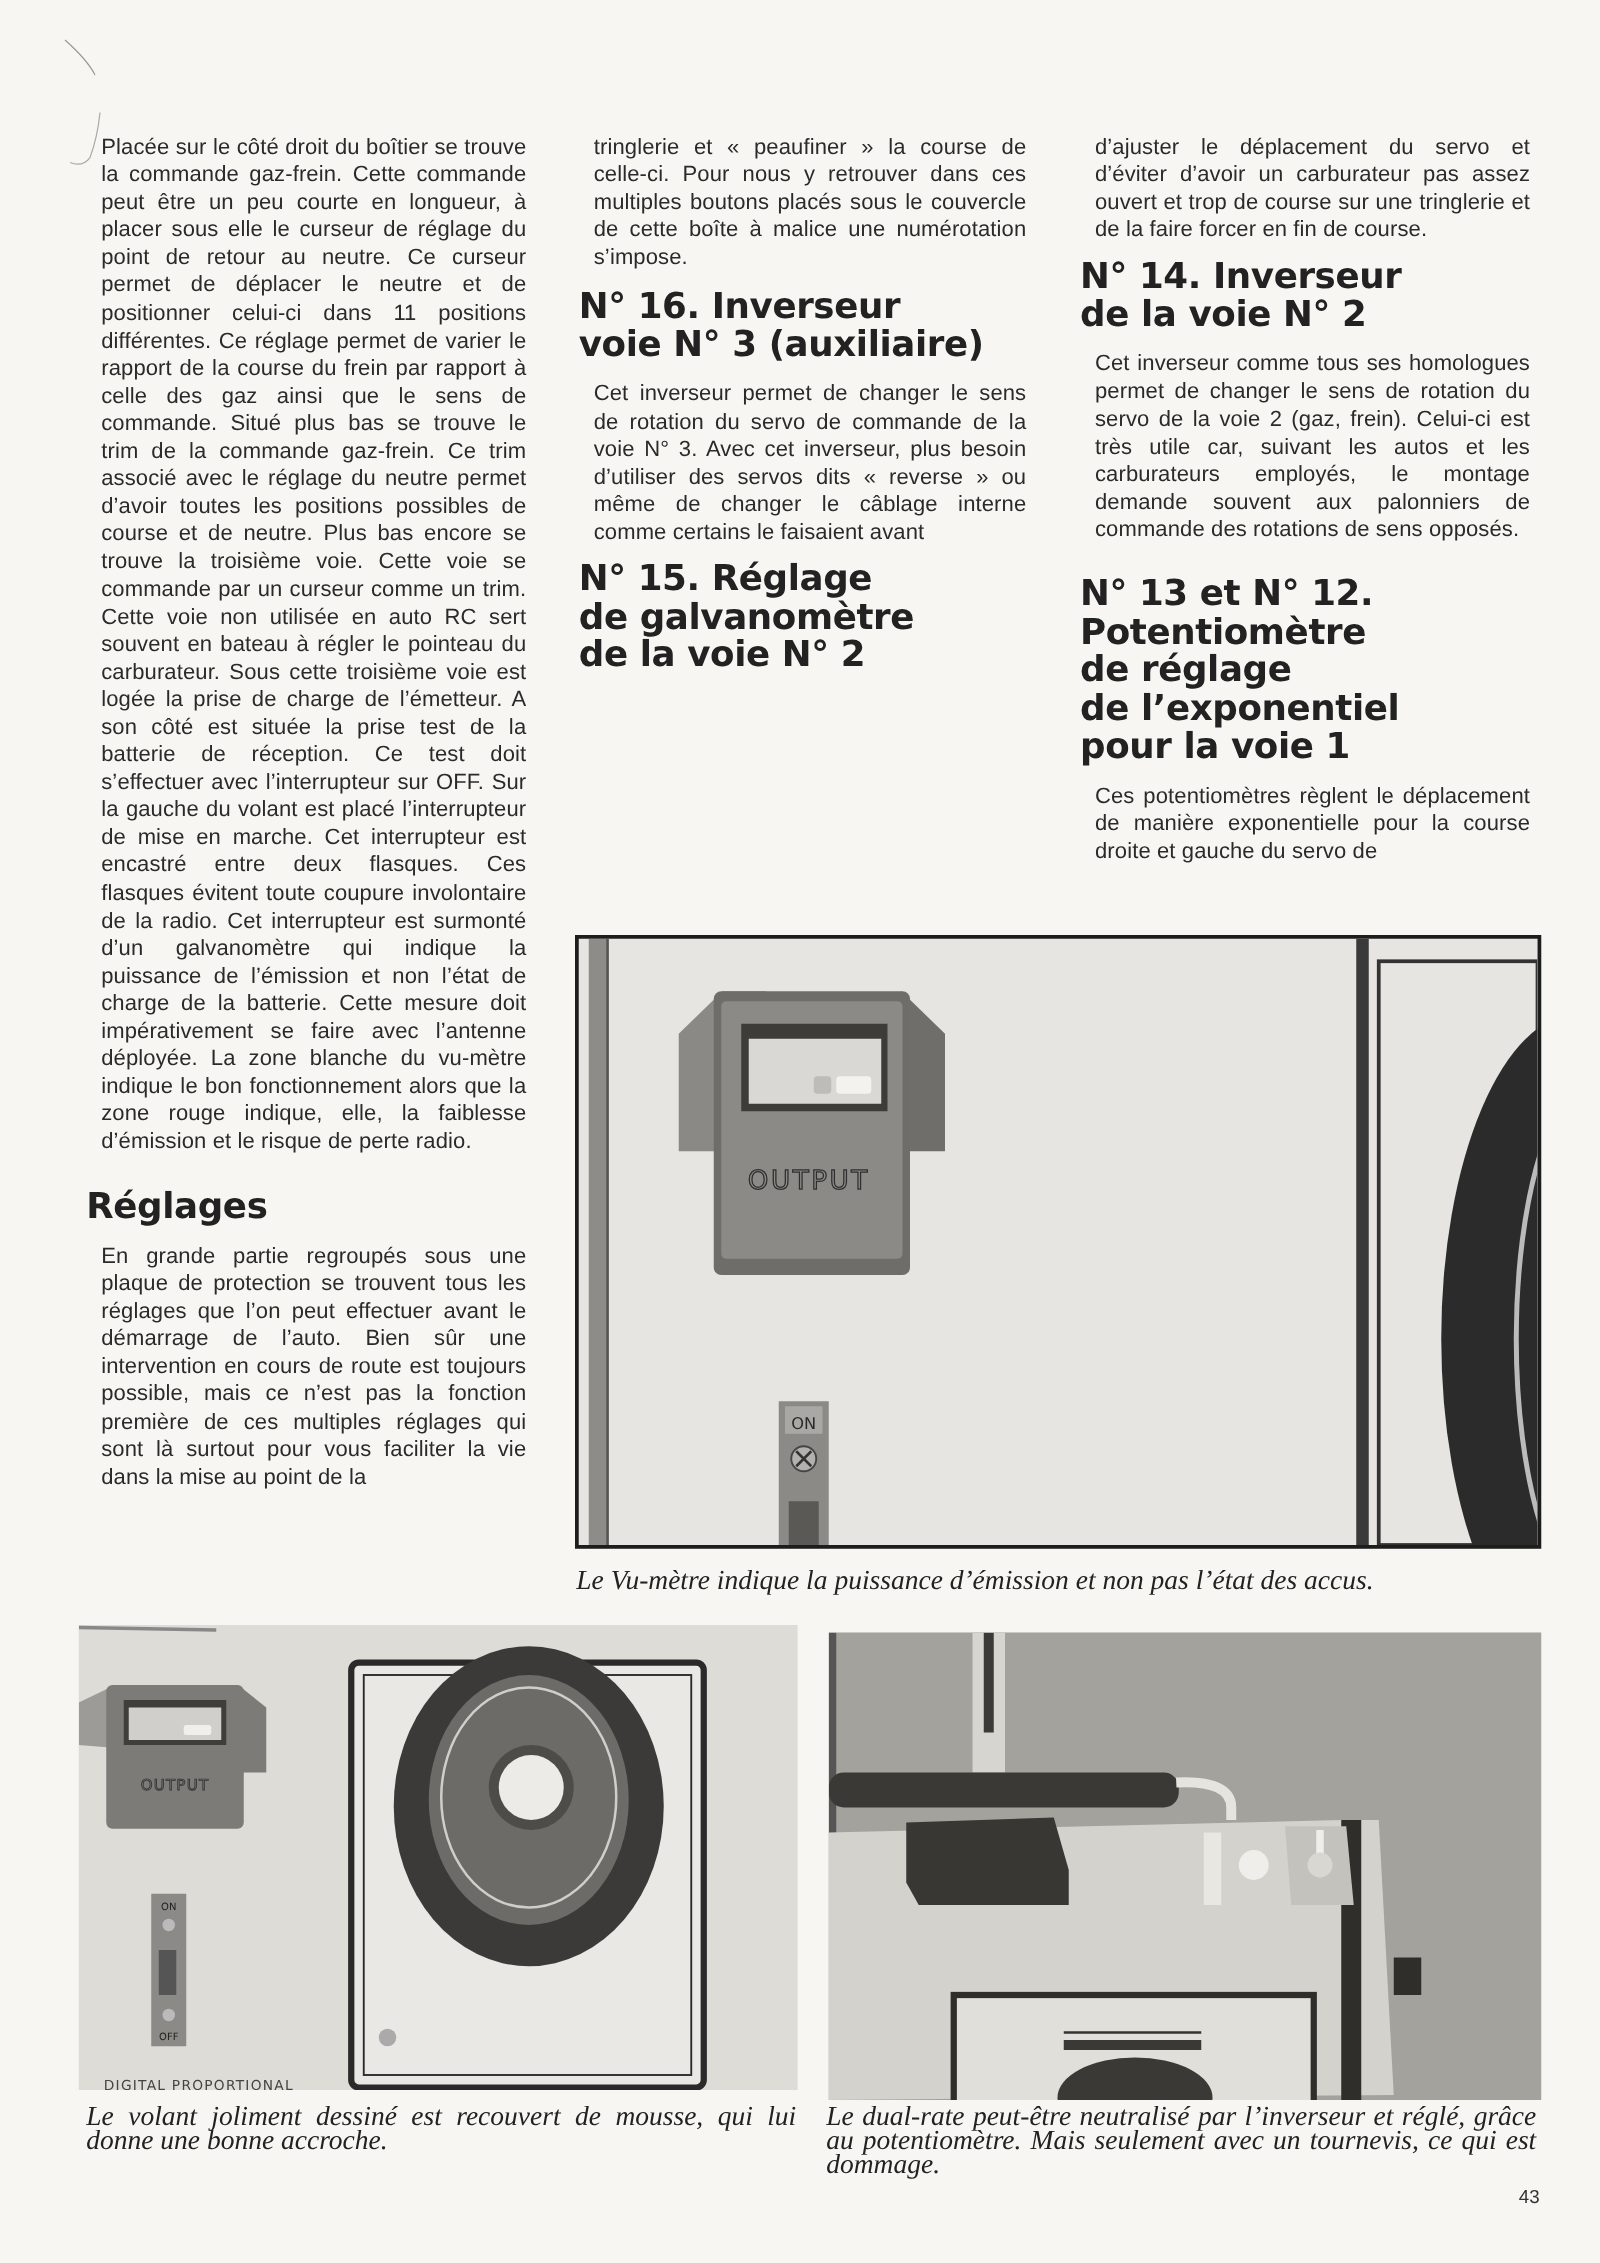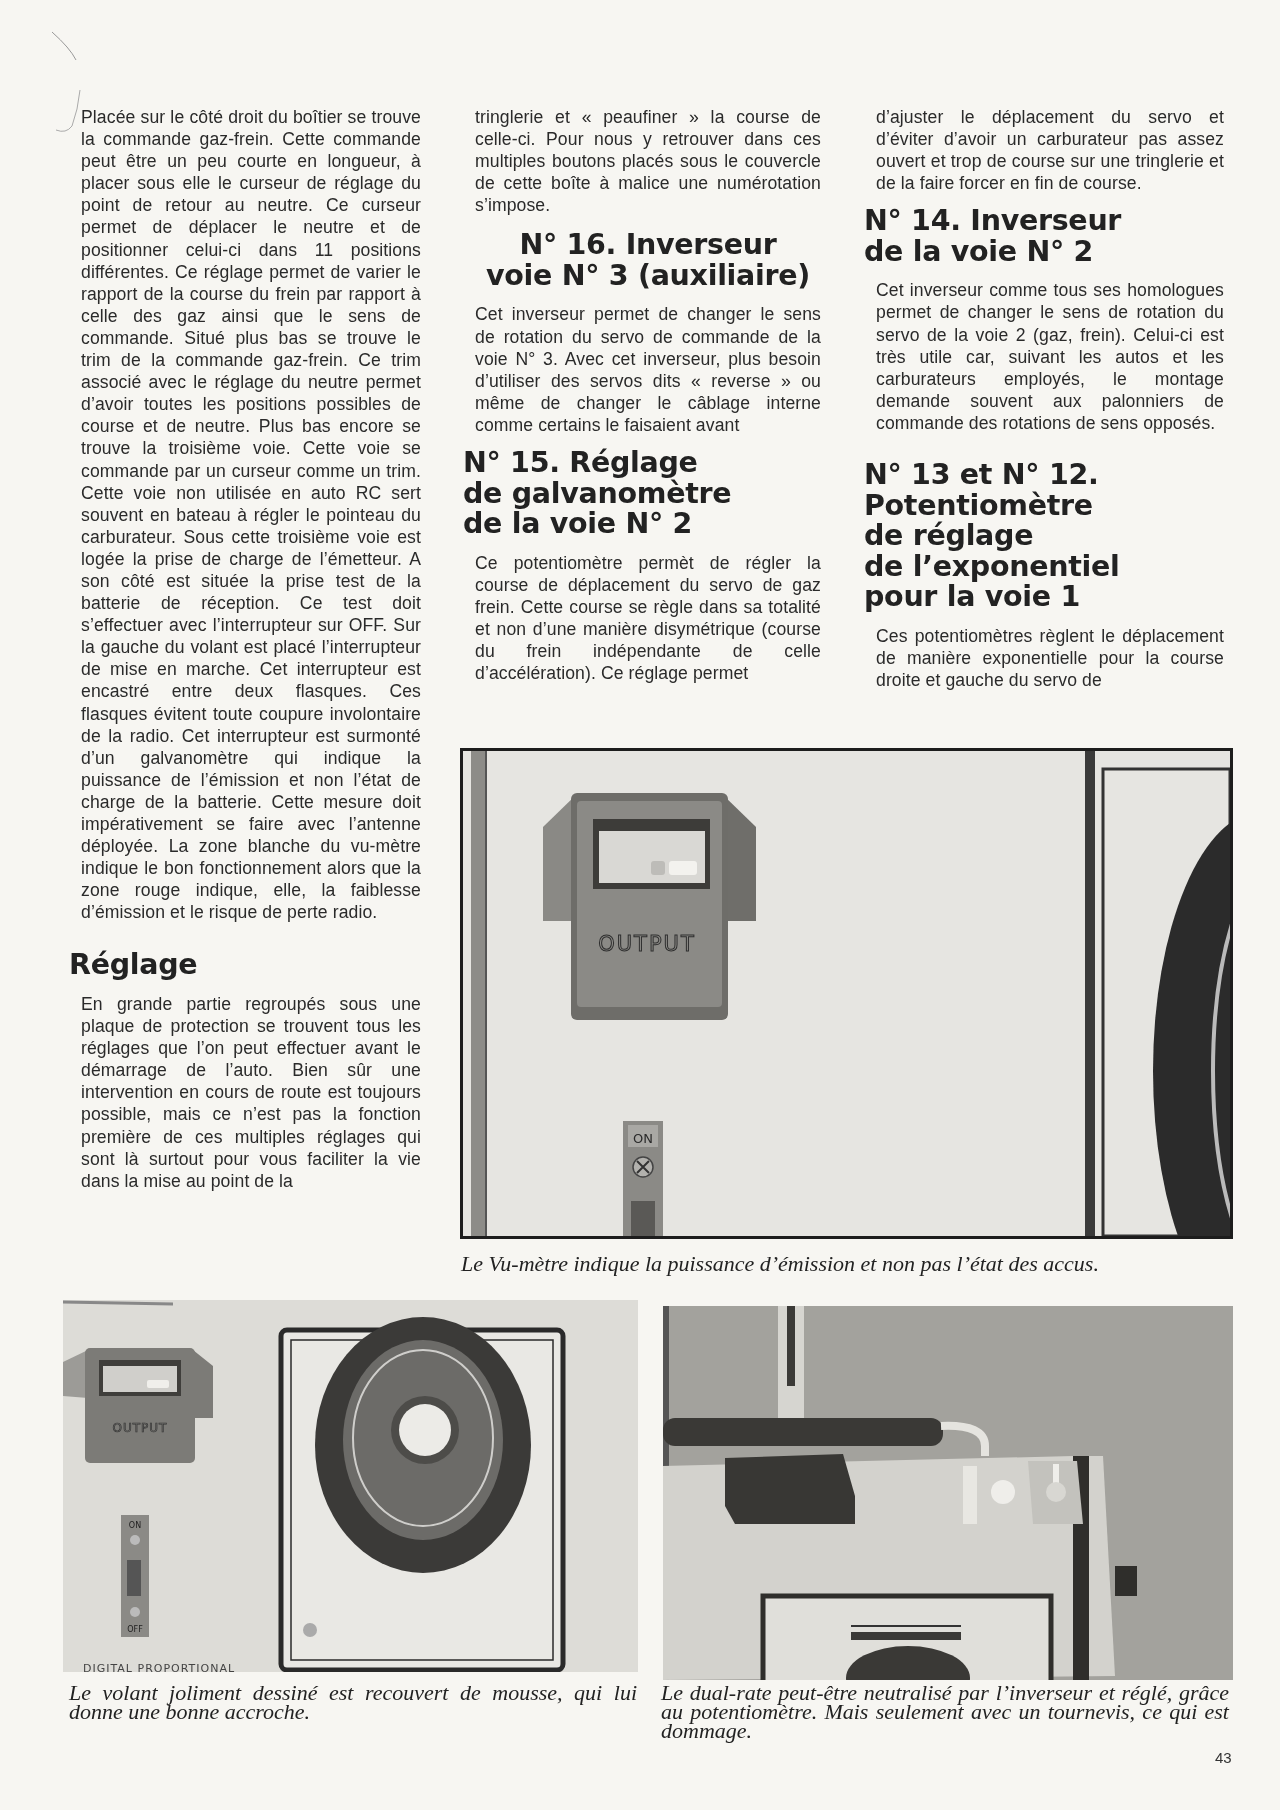--- a/index.html
+++ b/index.html
@@ -12,21 +12,21 @@
   .col { position:absolute; font-size:17.6px; line-height:22.1px; text-align:justify; letter-spacing:0.1px; }
   .col p { margin:12px; }
   .col-1 { left:69px; top:94px; width:364px; }
   .col-2 { left:463px; top:94px; width:370px; }
   .col-3 { left:864px; top:94px; width:372px; }
   h2 {
     font-family:"DejaVu Sans", sans-serif; font-weight:bold;
     font-size:28.5px; line-height:30.5px; margin:0; color:#222; letter-spacing:-0.3px;
     text-align:left;
   }
-  .col-2 h2.h16 { margin-top:14px; margin-bottom:6px;text-align:center; }
+  .col-2 h2.h16 { margin-top:14px; margin-bottom:6px; }
   .col-2 h2.h15 { margin-bottom:6px; }
   .col-3 h2.h14 { margin-top:6px; margin-bottom:6px; }
   .col-3 h2.h13 { margin-top:26px; margin-bottom:8px; }
   .col-1 h2.reglages { margin-top:27px; margin-bottom:6px; }
   .caption {
     position:absolute; font-style:italic; font-size:22px; line-height:19px; color:#222; text-align:justify;font-family:Liberation Serif, serif;
   }
   .cap-main { left:461px; top:1254px; width:760px; }
   .cap-left { left:69px; top:1683px; width:568px; }
   .cap-right { left:661px; top:1683px; width:568px; }
@@ -42,37 +42,36 @@
 </head>
 <body>
 
 <svg class="pencil-mark" viewBox="0 0 60 110">
   <path d="M2 2 Q20 18 26 30" stroke="#999" stroke-width="1" fill="none"></path>
   <path d="M30 60 Q28 80 22 96 Q16 104 6 100" stroke="#aaa" stroke-width="1" fill="none"></path>
 </svg>
 
 <div class="col col-1">
   <p>Placée sur le côté droit du boîtier se trouve la commande gaz-frein. Cette commande peut être un peu courte en longueur, à placer sous elle le curseur de réglage du point de retour au neutre. Ce curseur permet de déplacer le neutre et de positionner celui-ci dans 11 positions différentes. Ce réglage permet de varier le rapport de la course du frein par rapport à celle des gaz ainsi que le sens de commande. Situé plus bas se trouve le trim de la commande gaz-frein. Ce trim associé avec le réglage du neutre permet d’avoir toutes les positions possibles de course et de neutre. Plus bas encore se trouve la troisième voie. Cette voie se commande par un curseur comme un trim. Cette voie non utilisée en auto RC sert souvent en bateau à régler le pointeau du carburateur. Sous cette troisième voie est logée la prise de charge de l’émetteur. A son côté est située la prise test de la batterie de réception. Ce test doit s’effectuer avec l’interrupteur sur OFF. Sur la gauche du volant est placé l’interrupteur de mise en marche. Cet interrupteur est encastré entre deux flasques. Ces flasques évitent toute coupure involontaire de la radio. Cet interrupteur est surmonté d’un galvanomètre qui indique la puissance de l’émission et non l’état de charge de la batterie. Cette mesure doit impérativement se faire avec l’antenne déployée. La zone blanche du vu-mètre indique le bon fonctionnement alors que la zone rouge indique, elle, la faiblesse d’émission et le risque de perte radio.</p>
-  <h2 class="reglages">Réglage</h2>
+  <h2 class="reglages">Réglages</h2>
   <p>En grande partie regroupés sous une plaque de protection se trouvent tous les réglages que l’on peut effectuer avant le démarrage de l’auto. Bien sûr une intervention en cours de route est toujours possible, mais ce n’est pas la fonction première de ces multiples réglages qui sont là surtout pour vous faciliter la vie dans la mise au point de la</p>
 </div>
 
 <div class="col col-2">
   <p>tringlerie et « peaufiner » la course de celle-ci. Pour nous y retrouver dans ces multiples boutons placés sous le couvercle de cette boîte à malice une numérotation s’impose.</p>
   <h2 class="h16">
     <span>N° 16. Inverseur</span><br>
     <span>voie N° 3 (auxiliaire)</span>
   </h2>
   <p>Cet inverseur permet de changer le sens de rotation du servo de commande de la voie N° 3. Avec cet inverseur, plus besoin d’utiliser des servos dits « reverse » ou même de changer le câblage interne comme certains le faisaient avant</p>
   <h2 class="h15">
     <span>N° 15. Réglage</span><br>
     <span>de galvanomètre</span><br>
     <span>de la voie N° 2</span>
   </h2>
-  <p>Ce potentiomètre permèt de régler la course de déplacement du servo de gaz frein. Cette course se règle dans sa totalité et non d’une manière disymétrique (course du frein indépendante de celle d’accélération). Ce réglage permet</p>
 </div>
 
 <div class="col col-3">
   <p>d’ajuster le déplacement du servo et d’éviter d’avoir un carburateur pas assez ouvert et trop de course sur une tringlerie et de la faire forcer en fin de course.</p>
   <h2 class="h14">
     <span>N° 14. Inverseur</span><br>
     <span>de la voie N° 2</span>
   </h2>
   <p>Cet inverseur comme tous ses homologues permet de changer le sens de rotation du servo de la voie 2 (gaz, frein). Celui-ci est très utile car, suivant les autos et les carburateurs employés, le montage demande souvent aux palonniers de commande des rotations de sens opposés.</p>
   <h2 class="h13">

